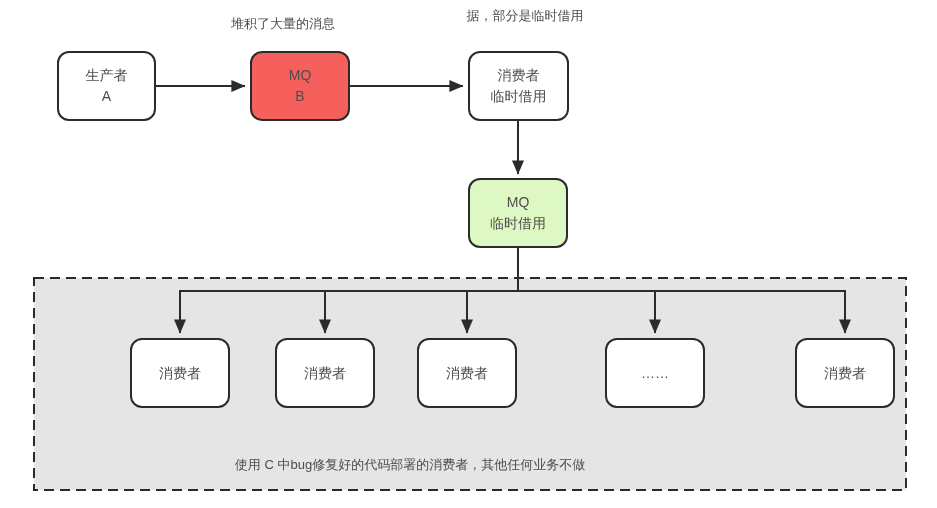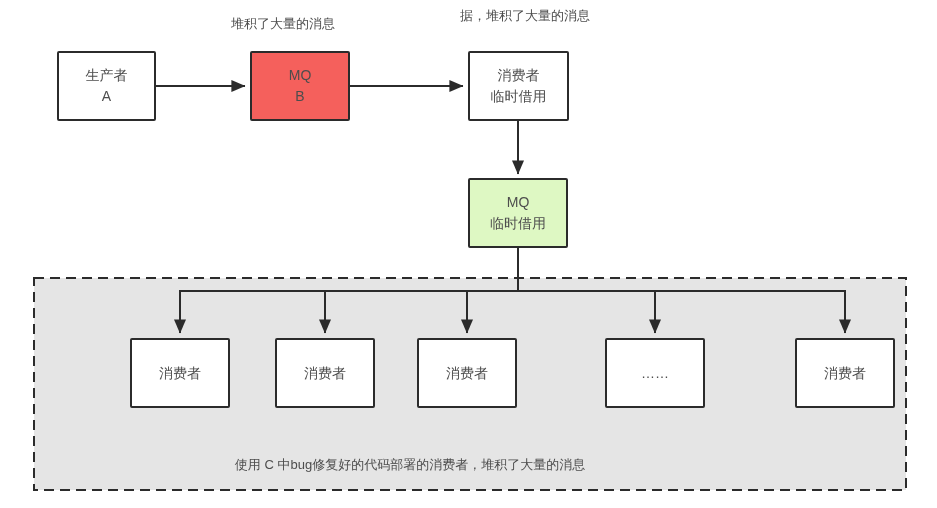--- a/index.html
+++ b/index.html
@@ -33,21 +33,21 @@
     fill: var(--pool-fill, #e5e5e5);
     stroke: var(--line-color, #2b2b2b);
     stroke-width: 2;
     stroke-dasharray: 10 6;
   }
   .node {
     position: absolute;
     box-sizing: border-box;
     background: #ffffff;
     border: 2px solid var(--line-color, #2b2b2b);
-    border-radius: 2px;
+    border-radius: 12px;
     display: flex;
     flex-direction: column;
     align-items: center;
     justify-content: center;
     color: var(--text-color, #4d4d4d);
     font-size: 14px;
     line-height: 21px;
     text-align: center;
   }
   .node.red { background: var(--mq-b-fill, #f5605c); }
@@ -83,21 +83,21 @@
     <line class="edge" x1="180" y1="290" x2="180" y2="333" marker-end="url(#arrowhead)"></line>
     <line class="edge" x1="325" y1="290" x2="325" y2="333" marker-end="url(#arrowhead)"></line>
     <line class="edge" x1="467" y1="290" x2="467" y2="333" marker-end="url(#arrowhead)"></line>
     <line class="edge" x1="655" y1="290" x2="655" y2="333" marker-end="url(#arrowhead)"></line>
     <line class="edge" x1="845" y1="290" x2="845" y2="333" marker-end="url(#arrowhead)"></line>
   </svg>
 
   <div class="note" style="left:183px; top:15px; width:200px;">堆积了大量的消息</div>
 
   <div class="note" style="left:415px; top:7px; width:220px;">
-    <div>据，堆积了大量的消息</div>
+    <div>据，部分是临时借用</div>
   </div>
 
   <div class="node" style="left:57px; top:51px; width:99px; height:70px;">
     <span>生产者</span>
     <span>A</span>
   </div>
 
   <div class="node red" style="left:250px; top:51px; width:100px; height:70px;">
     <span>MQ</span>
     <span>B</span>
@@ -122,15 +122,15 @@
   <div class="node" style="left:417px; top:338px; width:100px; height:70px;">
     <span>消费者</span>
   </div>
   <div class="node" style="left:605px; top:338px; width:100px; height:70px;">
     <span>……</span>
   </div>
   <div class="node" style="left:795px; top:338px; width:100px; height:70px;">
     <span>消费者</span>
   </div>
 
-  <div class="note" style="left:230px; top:456px; width:360px;">使用 C 中bug修复好的代码部署的消费者，堆积了大量的消息</div>
+  <div class="note" style="left:230px; top:456px; width:360px;">使用 C 中bug修复好的代码部署的消费者，其他任何业务不做</div>
 
 </div>
 
 </body></html>

